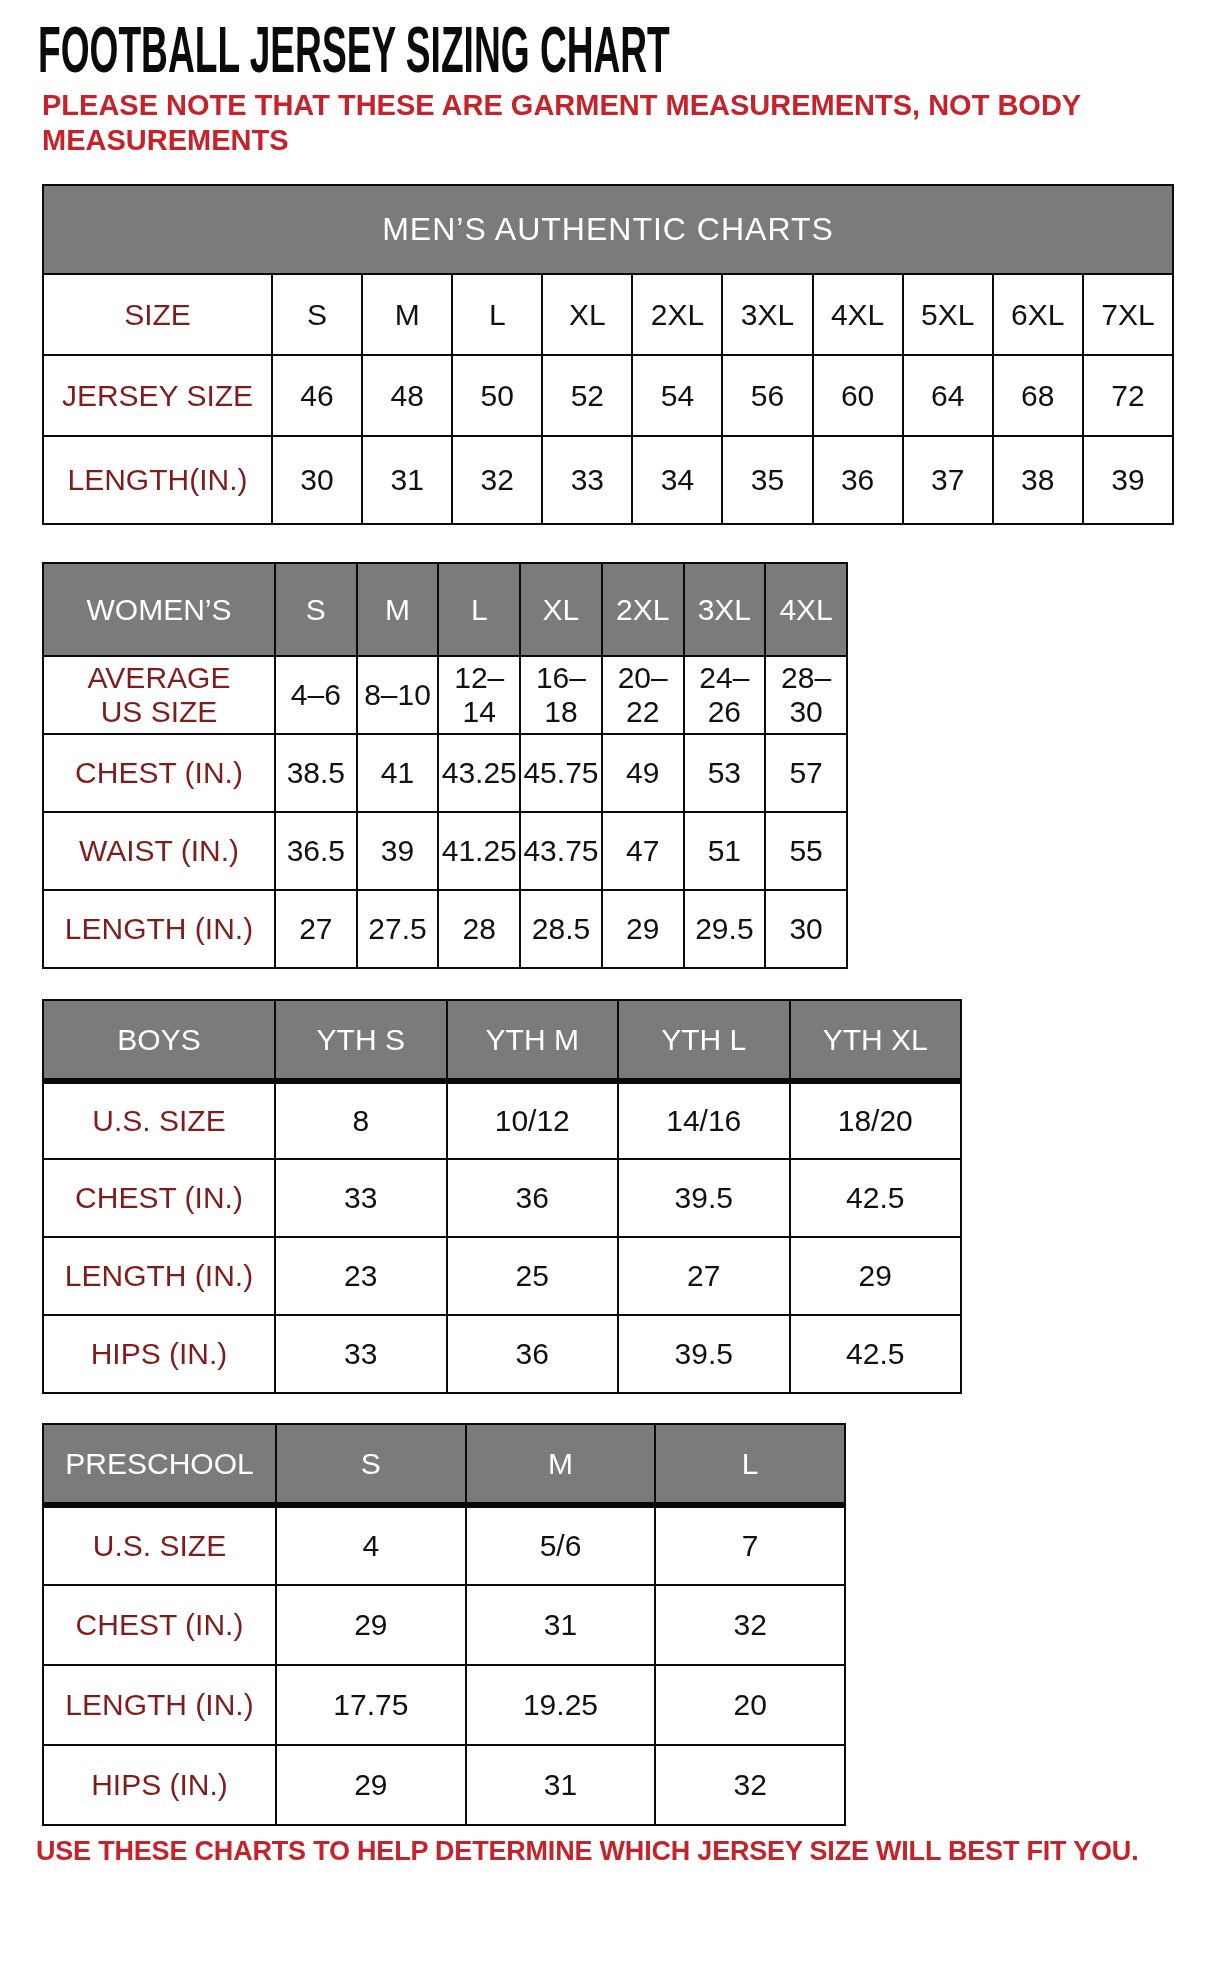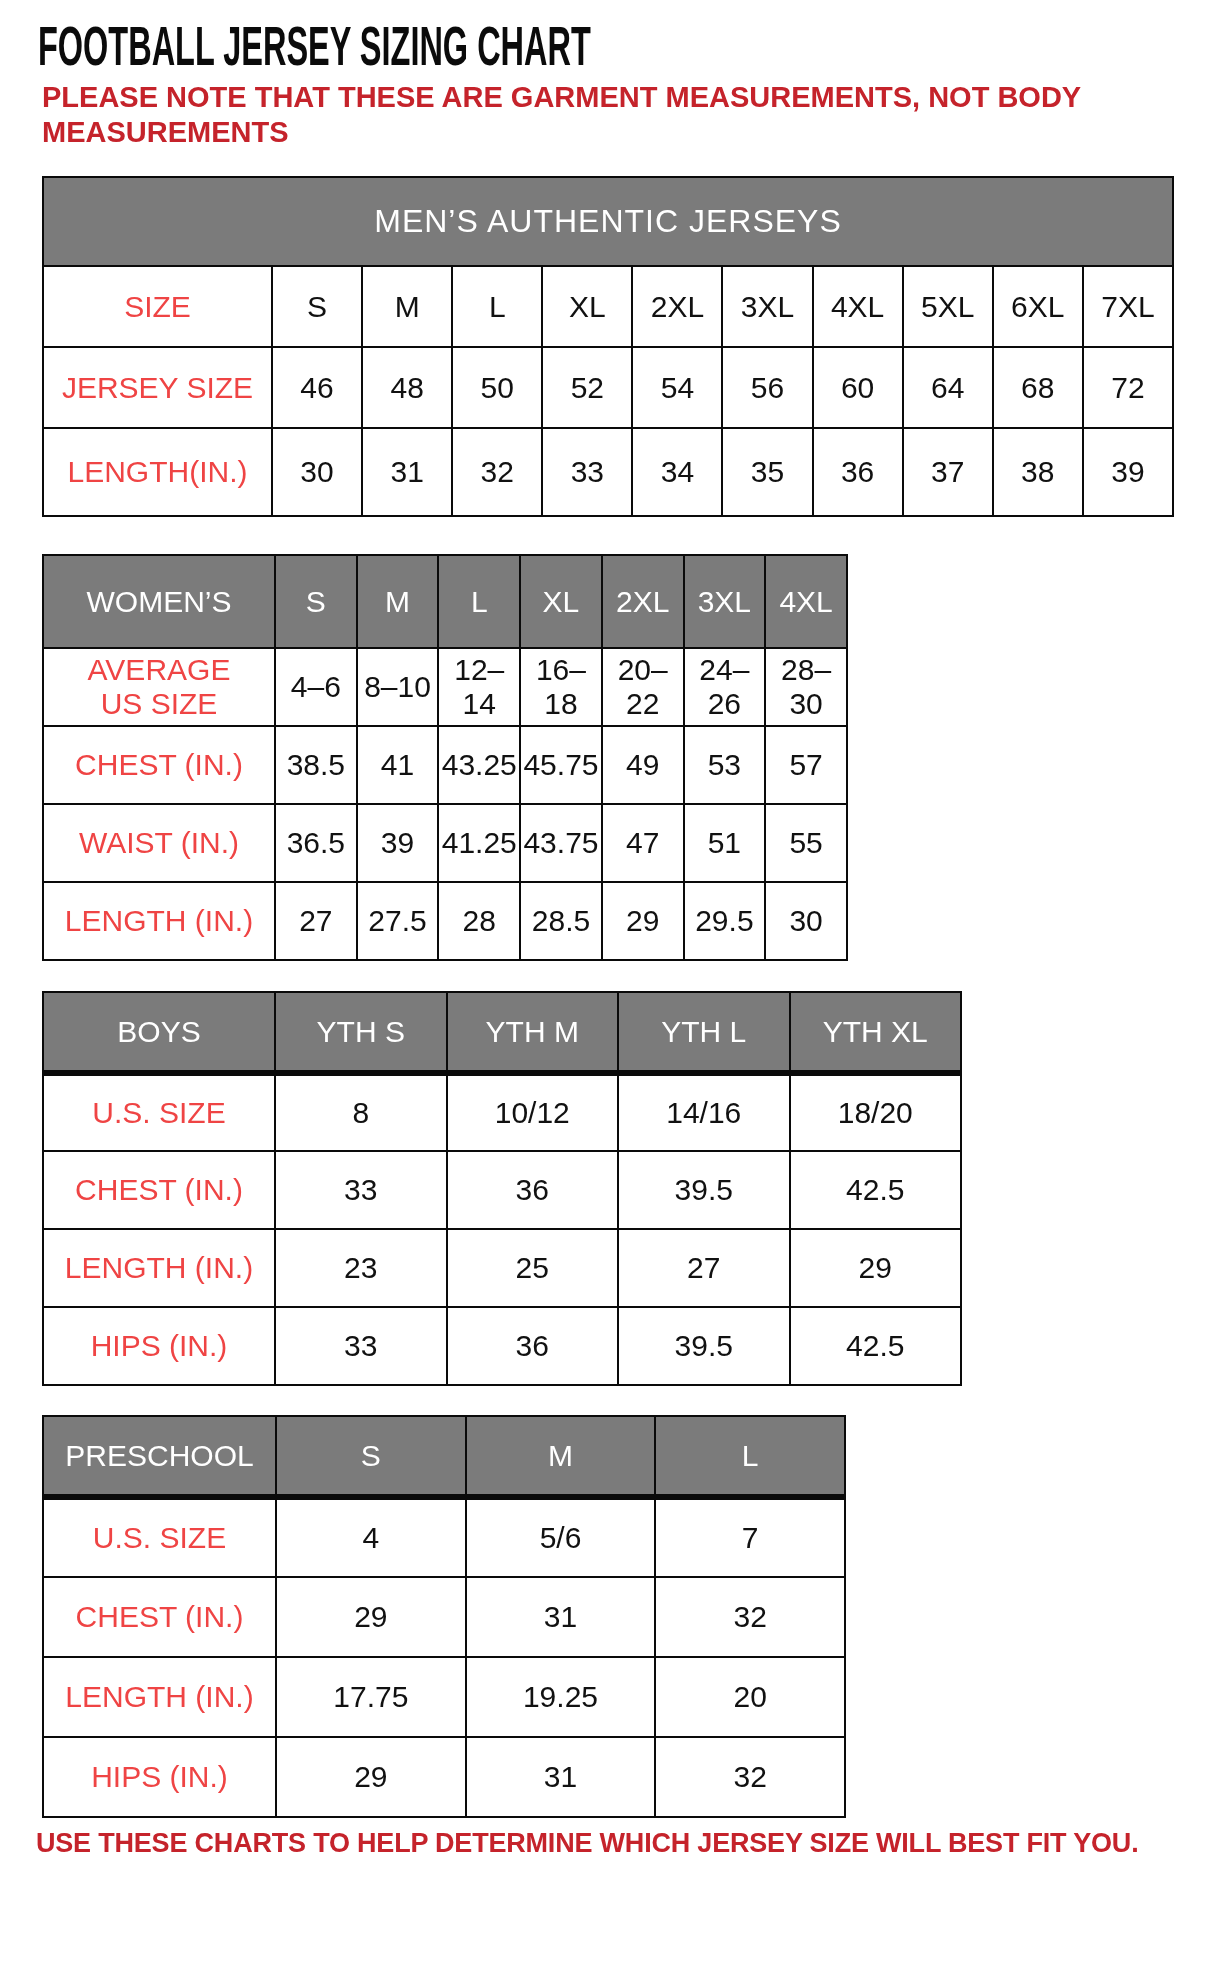--- a/index.html
+++ b/index.html
@@ -13,21 +13,21 @@
     width:1220px;height:1974px;
     font-family:"Liberation Sans","DejaVu Sans",sans-serif;
     color:#111;
     overflow:hidden;
   }
   .page{padding-top:10px;}
 
   
   h1.title{
     margin:8px 0 0 38px;
-    font-size:56px;
+    font-size:64px;
     font-weight:700;
     line-height:1;
     white-space:nowrap;
     color:#0b0b0b;
   }
   h1.title .squeeze{
     display:inline-block;
     transform:scaleX(0.58);
     transform-origin:left center;
     letter-spacing:0px;
@@ -59,21 +59,21 @@
     padding:0;
     overflow:hidden;
   }
   .sizing thead th{
     background:var(--gray);
     color:var(--header-text);
     font-weight:400;
   }
   .sizing th.row-label{
     background:#ffffff;
-    color:#ef4444;
+    color:#7f1d1d;
     white-space:pre-line;
   }
 
   
   .t-mens{width:1132px;margin-top:26px;}
   .t-mens col.label-col{width:229px;}
   .t-mens thead tr{height:89px;}
   .t-mens tbody tr{height:81px;}
   .t-mens tbody tr:last-child{height:88px;}
   .t-mens thead th{font-size:32px;letter-spacing:1px;}
@@ -132,21 +132,21 @@
         <col>
         <col>
         <col>
         <col>
         <col>
         <col>
         <col>
       </colgroup>
       <thead>
         <tr>
-          <th colspan="11">MEN’S AUTHENTIC JERSEYS</th>
+          <th colspan="11">MEN’S AUTHENTIC CHARTS</th>
         </tr>
       </thead>
       <tbody>
         <tr>
           <th class="row-label">SIZE</th>
           <td>S</td>
           <td>M</td>
           <td>L</td>
           <td>XL</td>
           <td>2XL</td>

